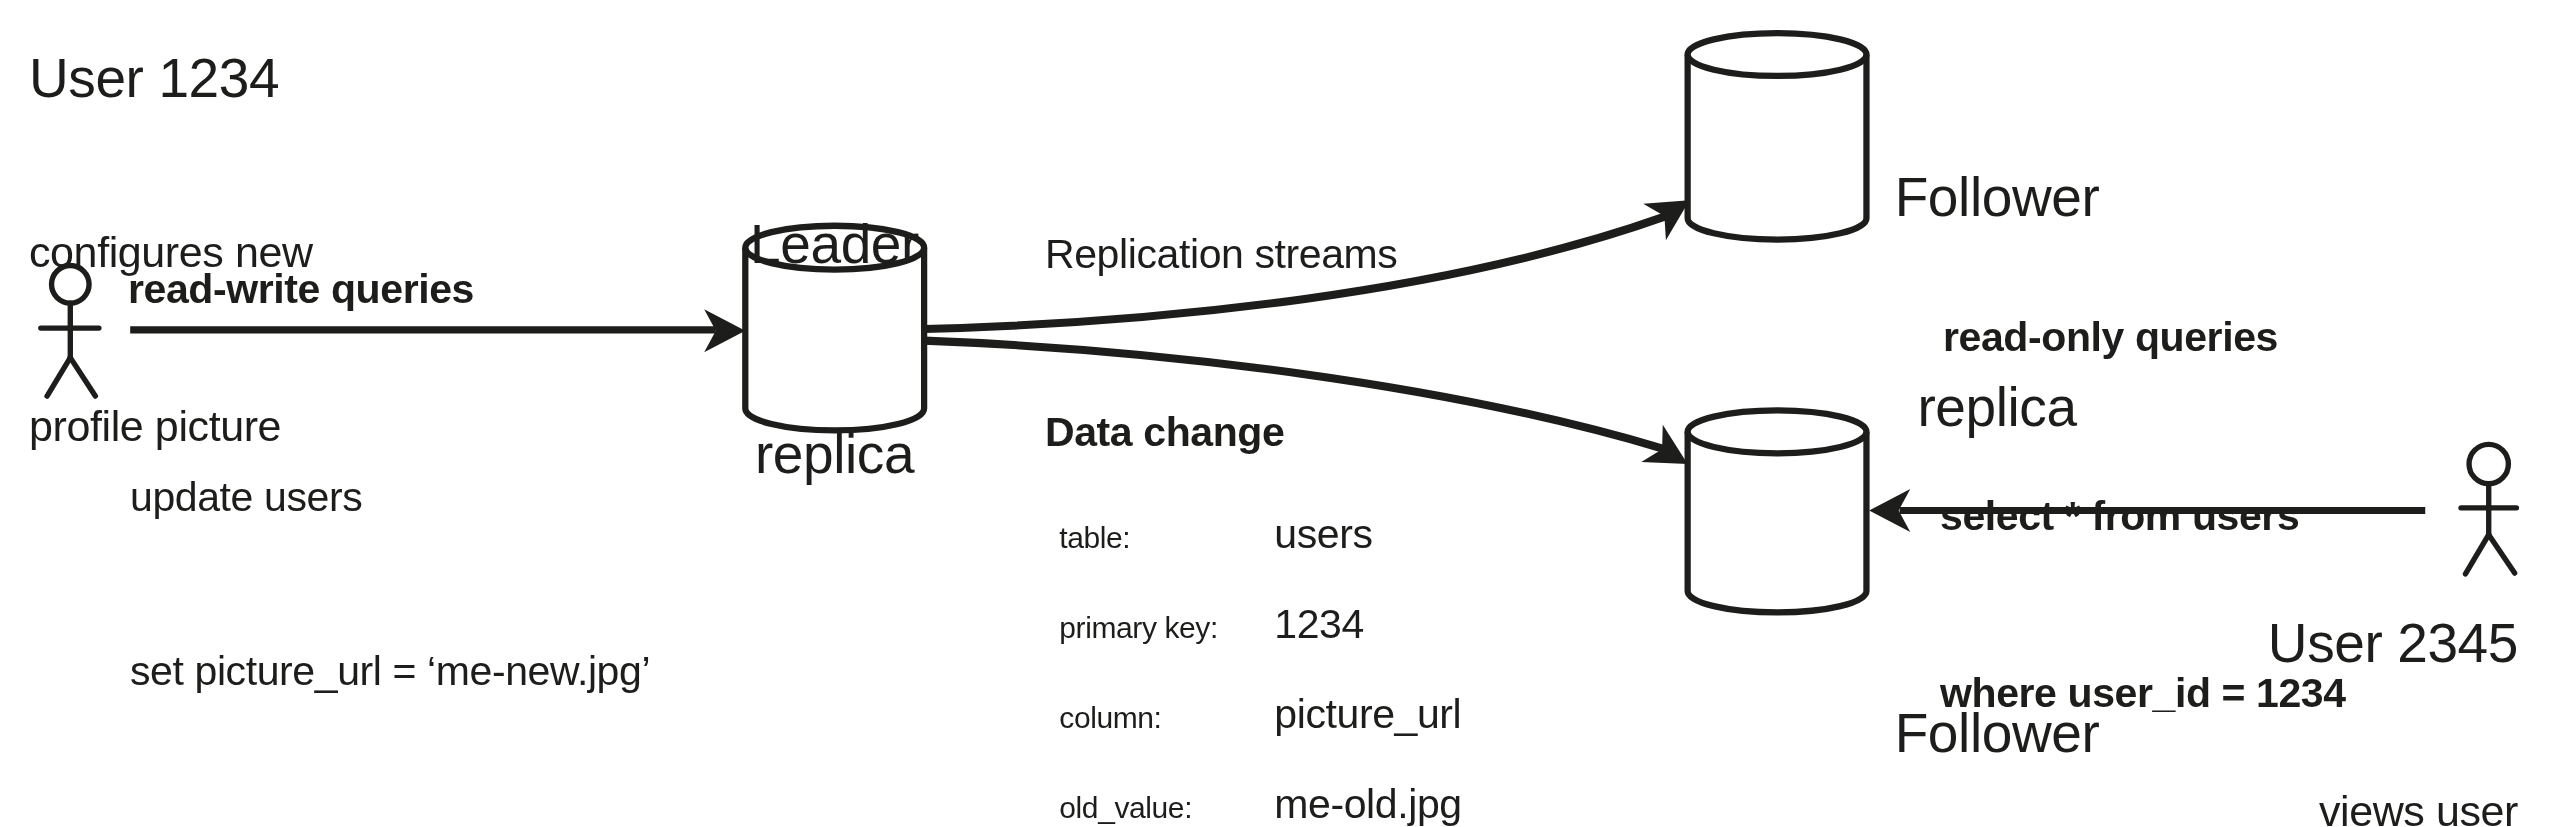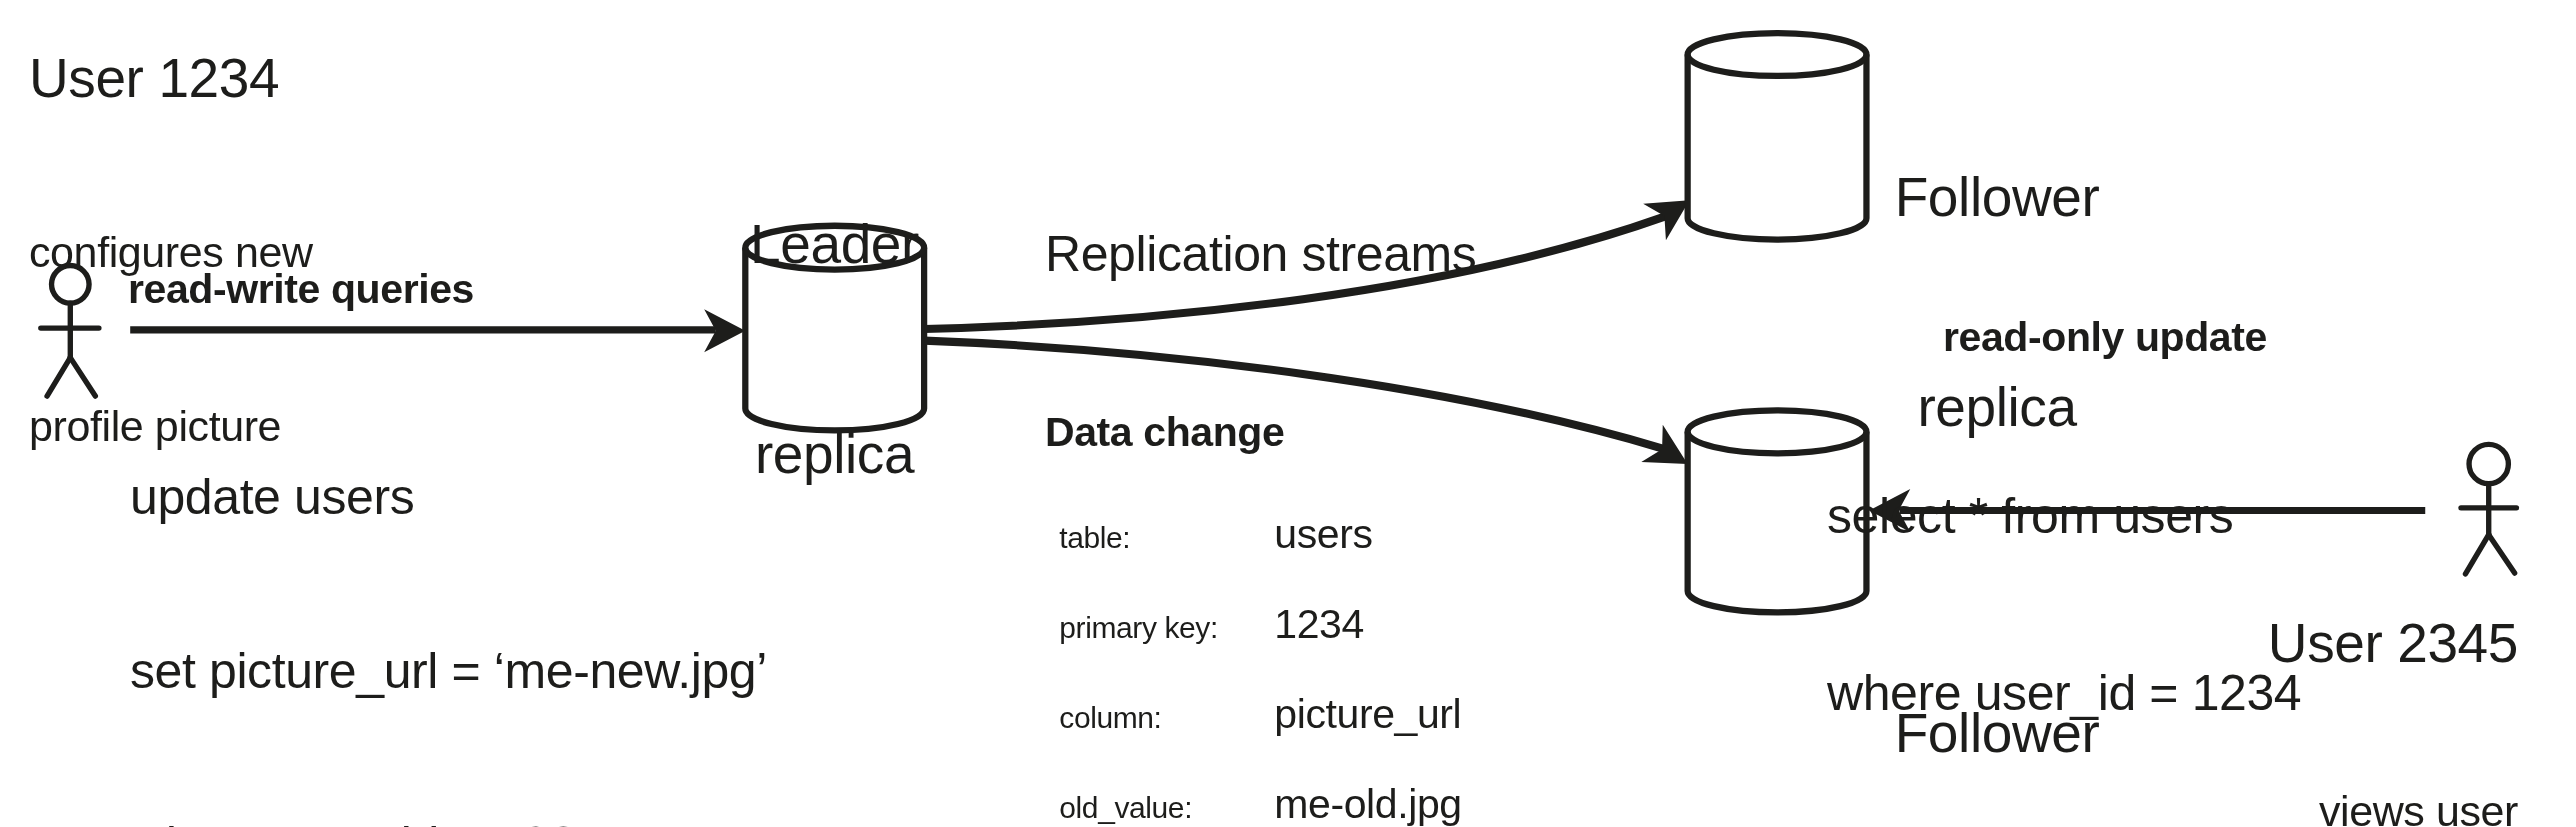--- a/index.html
+++ b/index.html
@@ -33,21 +33,21 @@
     font-size: 43px;
     line-height: 58px;
   }
   .boldlabel {
     font-size: 41px;
     font-weight: 700;
     line-height: 1.0;
     margin-top: 9px;
   }
   .query {
-    font-size: 50px;
+    font-size: 41px;
     line-height: 58px;
   }
   .nodelabel {
     font-size: 55px;
     line-height: 70px;
     text-align: center;
   }
   .right-align { text-align: right; }
   .dc-row { height: 58px; }
   .dc-key {
@@ -162,23 +162,23 @@
 <div class="txt nodelabel" style="left:1885px; top:21.5px; width:224px;">
   <div>Follower</div>
   <div>replica</div>
 </div>
 
 <div class="txt nodelabel" style="left:1885px; top:558px; width:224px;">
   <div>Follower</div>
   
 </div>
 
-<div class="txt boldlabel" style="left:1943px; top:308px;">read-only update</div>
+<div class="txt boldlabel" style="left:1943px; top:308px;">read-only queries</div>
 
-<div class="txt query" style="left:1827px; top:369px; line-height:59px;">
+<div class="txt query" style="left:1940px; top:369px; line-height:59px;font-weight:bold;">
   <div>select * from users</div>
   <div>where user_id = 1234</div>
 </div>
 
 <div class="txt title right-align" style="right:58px; top:616px;">User 2345</div>
 
 <div class="txt desc right-align" style="right:58px; top:674px; line-height:55px;">
   <div>views user</div>
   
 </div>

